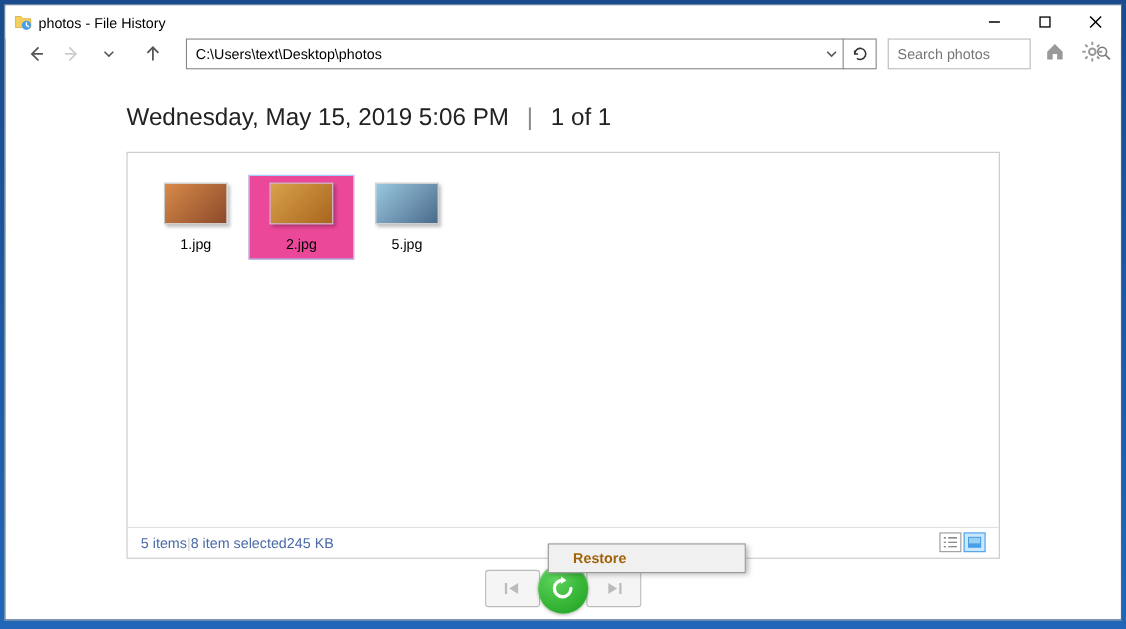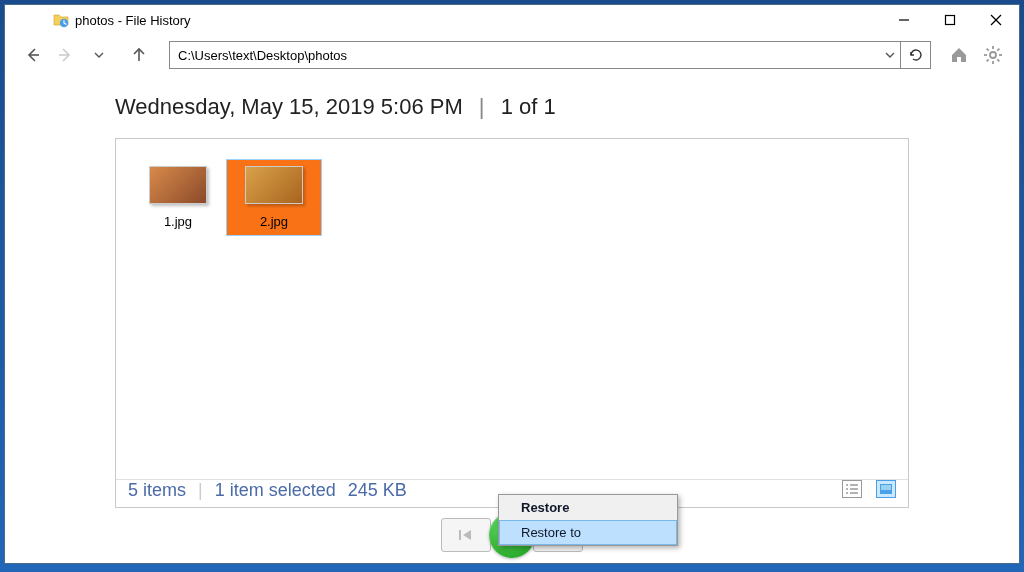--- a/index.html
+++ b/index.html
@@ -23,42 +23,41 @@
       display: flex;
       flex-direction: column;
     }
     
     .titlebar {
       height: 30px;
       display: flex;
       align-items: center;
       padding-left: 8px;
       background: #ffffff;
-      margin-left: 40px;
     }
     .titlebar-icon {
       width: 16px; height: 16px;
       margin-right: 6px;
       display: inline-flex; align-items: center; justify-content: center;
     }
     .titlebar-title { font-size: 13px; color: #000; }
     .titlebar-spacer { flex: 1; }
     .win-controls { display: flex; }
     .win-btn {
       width: 46px; height: 30px;
       display: flex; align-items: center; justify-content: center;
       font-size: 14px;
       color: #000;
     }
 
     
     .nav-toolbar {
       height: 44px;
       display: flex;
-      align-items: center;
+      align-items: flex-start;
       padding: 0 14px;
       gap: 4px;
     }
     .nav-arrow {
       width: 28px; height: 28px;
       display: flex; align-items: center; justify-content: center;
       color: #555;
       font-size: 18px;
     }
     .nav-arrow.disabled { color: #bbb; }
@@ -147,45 +146,44 @@
     }
     .thumb-item {
       width: 96px;
       display: flex;
       flex-direction: column;
       align-items: center;
       padding: 6px 4px;
       border: 1px solid transparent;
     }
     .thumb-item.selected {
-      background: #f97316;
+      background: #ec4899;
       border: 1px solid #99d1ff;
     }
     .thumb-img {
       width: 58px; height: 38px;
       background: linear-gradient(135deg, #d98a4a, #8a4a2a);
       border: 1px solid #ccc;
       box-shadow: 2px 2px 3px rgba(0,0,0,0.25);
       margin-bottom: 10px;
     }
     .thumb-img.v2 { background: linear-gradient(135deg, #d9a24a, #a8641f); }
     .thumb-img.v3 { background: linear-gradient(135deg, #c048c0, #4a2a8a); }
     .thumb-img.v4 { background: linear-gradient(135deg, #2a2a50, #d9a24a); }
     .thumb-img.v5 { background: linear-gradient(135deg, #9ac8e0, #4a6a8a); }
     .thumb-label { font-size: 13px; color: #000; }
 
     .statusbar {
       height: 28px;
       border-top: 1px solid #e0e0e0;
       display: flex;
-      align-items: flex-start;
+      align-items: center;
       padding: 0 12px;
-      font-size: 18px;
+      font-size: 13px;
       color: #4a6aa8;
-      gap: 12px;
     }
     .status-sep { color: #ccc; }
     .status-spacer { flex: 1; }
     .view-btn {
       width: 20px; height: 18px;
       border: 1px solid #999;
       margin-left: 2px;
       display: flex; align-items: center; justify-content: center;
     }
     .view-btn.active { background: #cce8ff; border-color: #4aa0e8; }
@@ -231,21 +229,21 @@
       top: 494px;
       width: 180px;
       background: #f0f0f0;
       border: 1px solid #999;
       box-shadow: 2px 2px 5px rgba(0,0,0,0.3);
       z-index: 100;
     }
     .context-item {
       padding: 5px 22px;
       font-size: 13px;
-      color: #0f172a;
+      color: #a16207;
     }
     .context-item.bold { font-weight: 700; }
     .context-item.hover { background: #bde0ff; border: 1px solid #7ab8e8; padding: 4px 21px; }
   </style>
 </head>
 <body>
 
 <div class="window">
 
   <div class="titlebar">
@@ -311,20 +309,29 @@
           </svg>
       </div>
       <div class="refresh-btn">
         <svg width="16" height="16" viewBox="0 0 16 16">
             <path d="M3 8 A5 5 0 1 1 5 12" fill="none" stroke="#333" stroke-width="1.4"></path>
             <path d="M3 5 L3 8 L6 8" fill="none" stroke="#333" stroke-width="1.4"></path>
           </svg>
       </div>
     </div>
 
+    <div class="searchbox">
+      <input placeholder="Search photos" style="">
+      <span>
+        <svg width="14" height="14" viewBox="0 0 14 14">
+            <circle cx="6" cy="6" r="4" fill="none" stroke="#777" stroke-width="1.4"></circle>
+            <line x1="9" y1="9" x2="13" y2="13" stroke="#777" stroke-width="1.6"></line>
+          </svg>
+      </span>
+    </div>
 
     <div class="toolbar-icon">
       <svg width="20" height="20" viewBox="0 0 20 20">
           <path d="M3 10 L10 3 L17 10 L17 17 L12 17 L12 12 L8 12 L8 17 L3 17 Z" fill="#999"></path>
         </svg>
     </div>
     <div class="toolbar-icon">
       <svg width="20" height="20" viewBox="0 0 20 20">
           <circle cx="10" cy="10" r="3" fill="none" stroke="#999" stroke-width="1.8"></circle>
           <g stroke="#999" stroke-width="1.8">
@@ -351,25 +358,29 @@
     <div class="file-pane">
       <div class="thumbs-area" id="thumbs">
           <div class="thumb-item">
             <div class="thumb-img v1"></div>
             <div class="thumb-label">1.jpg</div>
           </div>
           <div class="thumb-item selected">
             <div class="thumb-img v2"></div>
             <div class="thumb-label">2.jpg</div>
           </div>
+          <div class="thumb-item">
+            <div class="thumb-img v5"></div>
+            <div class="thumb-label">5.jpg</div>
+          </div>
         </div>
       <div class="statusbar">
         <span>5 items</span>
         <span class="status-sep">|</span>
-        <span>1 item selected</span>
+        <span>8 item selected</span>
         <span>245 KB</span>
         <div class="status-spacer"></div>
         <div class="view-btn">
           <svg width="14" height="12" viewBox="0 0 14 12">
               <g stroke="#666" stroke-width="1">
                 <line x1="1" y1="2" x2="3" y2="2"></line>
                 <line x1="5" y1="2" x2="13" y2="2"></line>
                 <line x1="1" y1="6" x2="3" y2="6"></line>
                 <line x1="5" y1="6" x2="13" y2="6"></line>
                 <line x1="1" y1="10" x2="3" y2="10"></line>
@@ -407,14 +418,13 @@
           <path d="M4 2 L12 7 L4 12 Z" fill="#bbb"></path>
           <rect x="14" y="2" width="2" height="10" fill="#bbb"></rect>
         </svg>
     </div>
   </div>
 
 </div>
 
 <div class="context-menu">
   <div class="context-item bold">Restore</div>
-  <div class="context-item hover">Restore to</div>
 </div>
 
 </body></html>

